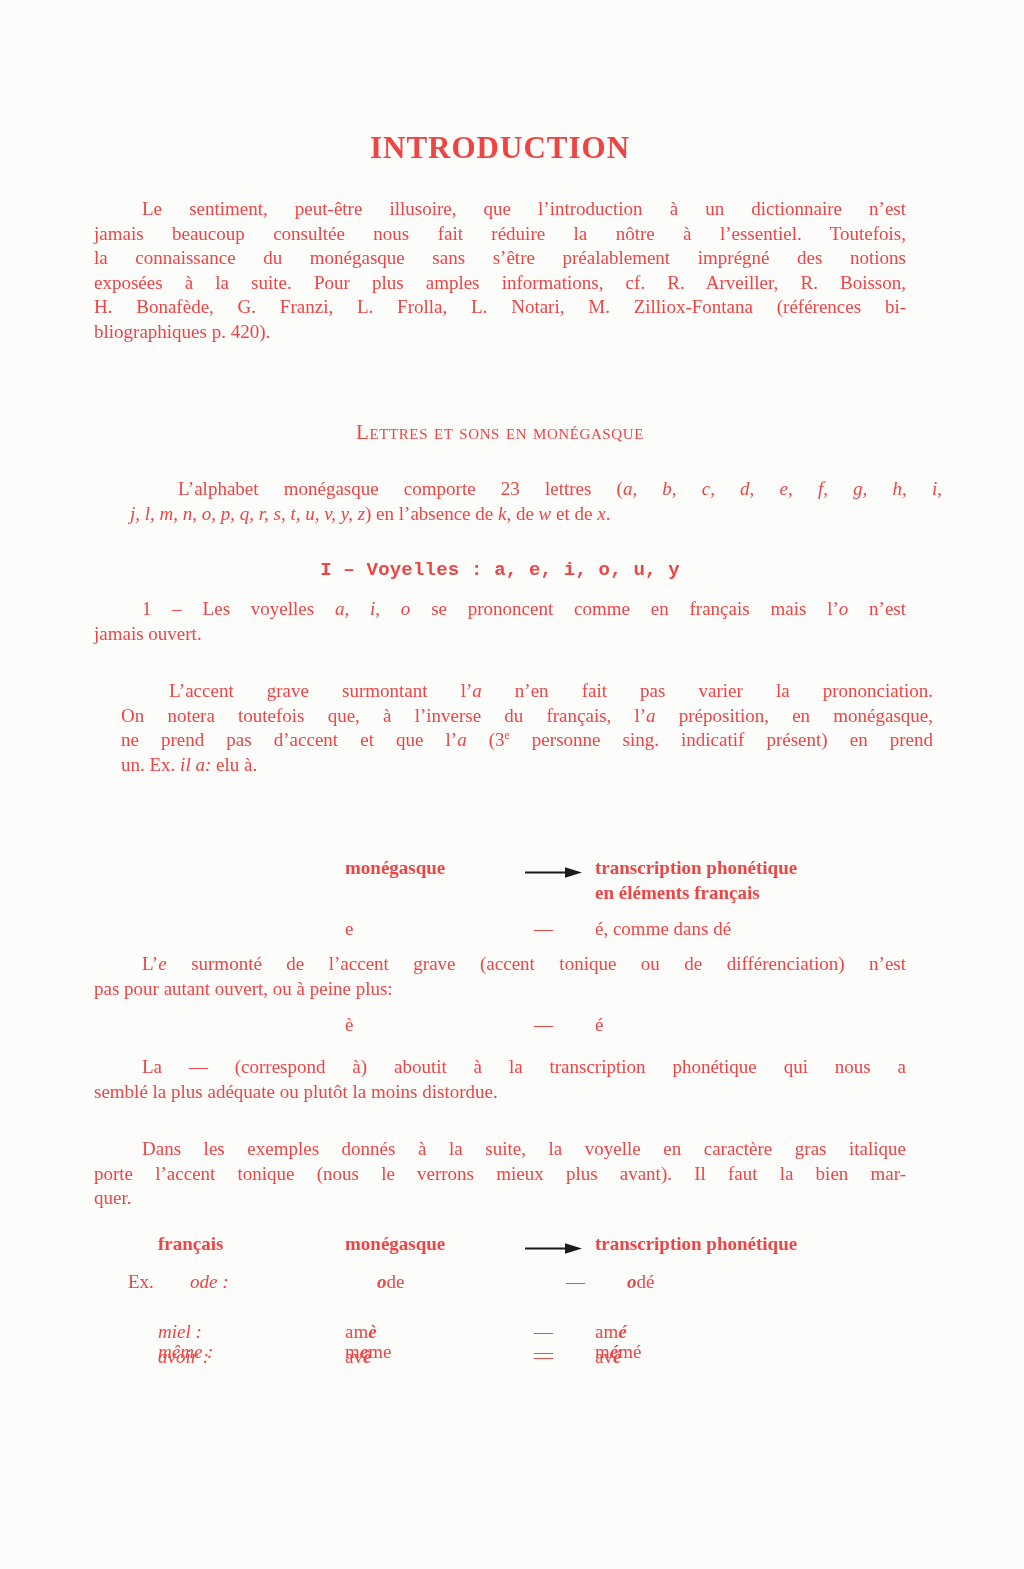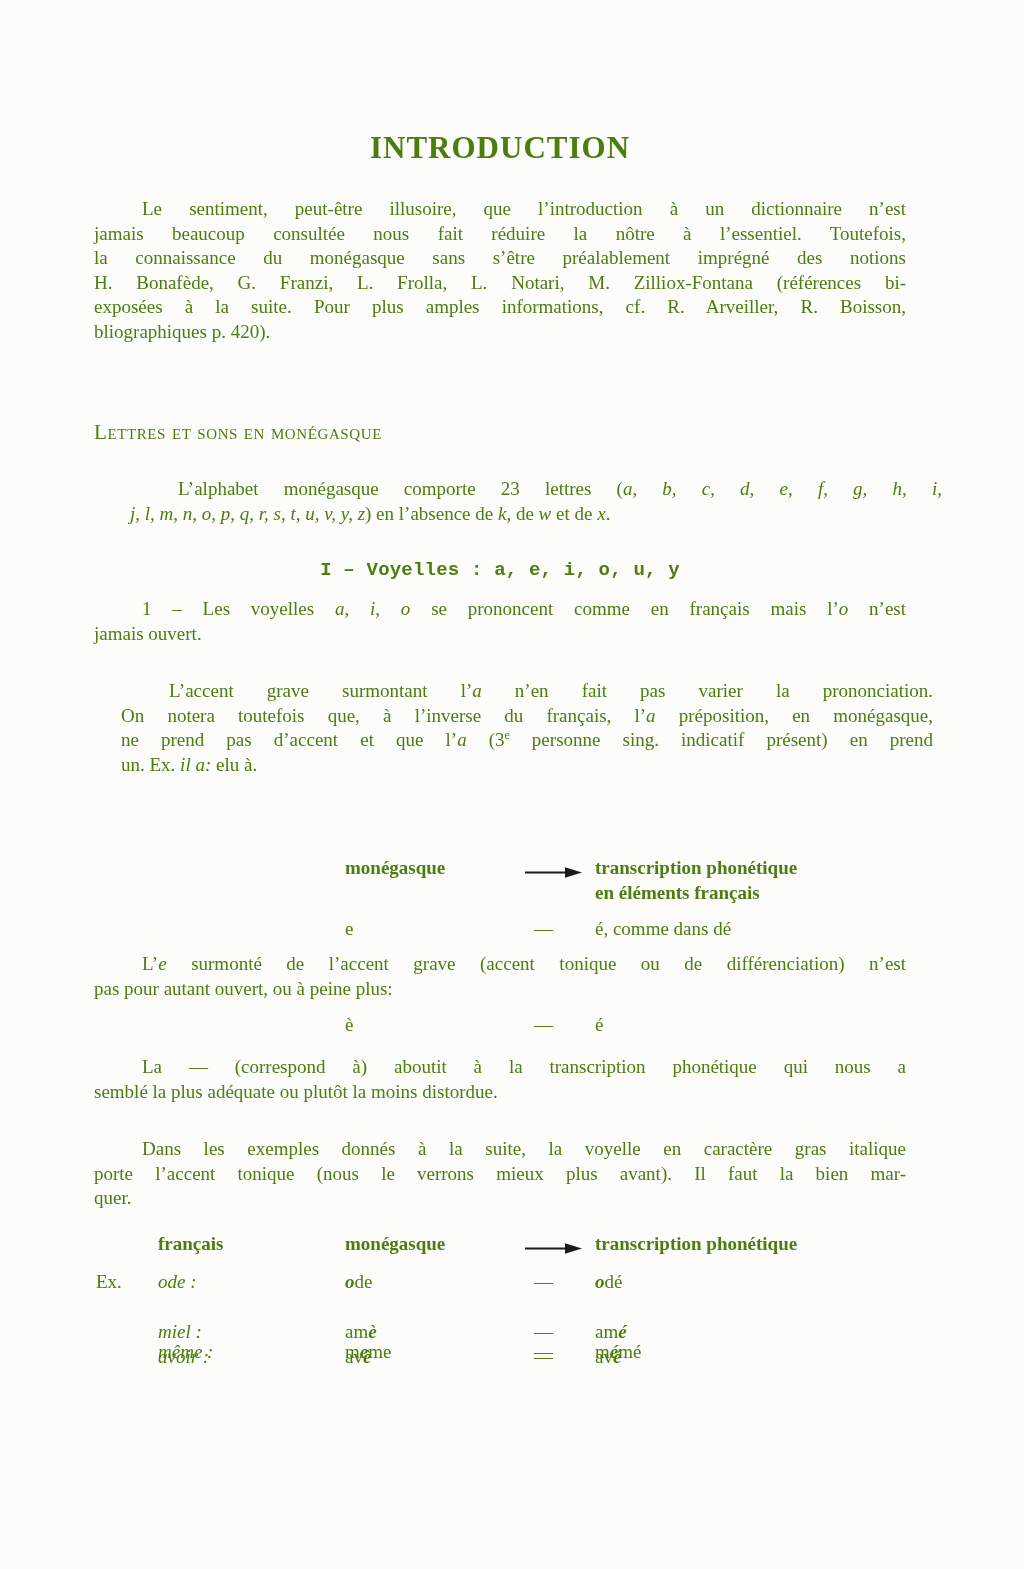--- a/index.html
+++ b/index.html
@@ -2,30 +2,30 @@
 <html lang="fr"><head>
 <meta charset="utf-8">
 <style>
   html,body{margin:0;padding:0;}
   body{background:#ffffff;}
   .page{
     position:relative;
     width:1024px;height:1569px;
     background:#fcfcfb;
     font-family:"Liberation Serif","DejaVu Serif",serif;
-    color:#4d7c0f;
+    color:#ef4444;
     font-size:19px;
     overflow:hidden;
   }
   .block{position:absolute;left:94px;width:812px;line-height:24.5px;}
   .tline{text-align:justify;text-align-last:justify;-moz-text-align-last:justify;}
   .tline:last-child{text-align-last:left;-moz-text-align-last:left;}
   .indent .tline:first-child{text-indent:48px;}
   .title{font-weight:700;font-size:31px;line-height:34px;letter-spacing:1px;text-align:center;}
-  .smallcaps{font-variant:small-caps;font-size:21px;letter-spacing:0.6px;}
+  .smallcaps{font-variant:small-caps;font-size:21px;letter-spacing:0.6px;text-align:center;}
   .bold-center{font-weight:700;text-align:center;letter-spacing:0.2px;}
   .trow{position:absolute;left:94px;width:812px;height:25px;line-height:24.5px;}
   .cell{position:absolute;top:0;white-space:nowrap;}
   .c-ex{left:2px;}
   .c-fr{left:64px;}
   .c-mon{left:251px;}
   .c-arrow{left:430px;top:5px;}
   .c-dash{left:440px;}
   .c-tr{left:501px;}
   .c-tr2{left:501px;top:25px;}
@@ -38,22 +38,22 @@
 <body>
 
 <div class="page">
 
   <div class="block title" style="top:131px;">INTRODUCTION</div>
 
   <div class="block indent" style="top:197px;">
       <div class="tline"><span>Le sentiment, peut-être illusoire, que l’introduction à un dictionnaire n’est</span></div>
       <div class="tline"><span>jamais beaucoup consultée nous fait réduire la nôtre à l’essentiel. Toutefois,</span></div>
       <div class="tline"><span>la connaissance du monégasque sans s’être préalablement imprégné des notions</span></div>
+      <div class="tline"><span>exposées à la suite. Pour plus amples informations, cf. R. Arveiller, R. Boisson,</span></div>
       <div class="tline"><span>H. Bonafède, G. Franzi, L. Frolla, L. Notari, M. Zilliox-Fontana (références bi-</span></div>
-      <div class="tline"><span>exposées à la suite. Pour plus amples informations, cf. R. Arveiller, R. Boisson,</span></div>
       <div class="tline"><span>bliographiques p. 420).</span></div>
     </div>
 
   <div class="block smallcaps" style="top:420px;">Lettres et sons en monégasque</div>
 
   <div class="block indent" style="top:477px;margin-left:36px;">
       <div class="tline"><span>L’alphabet monégasque comporte 23 lettres (</span><span class="s-i">a, b, c, d, e, f, g, h, i,</span></div>
       <div class="tline"><span class="s-i">j, l, m, n, o, p, q, r, s, t, u, v, y, z</span><span>) en l’absence de </span><span class="s-i">k</span><span>, de </span><span class="s-i">w</span><span> et de </span><span class="s-i">x</span><span>.</span></div>
     </div>
 
@@ -116,21 +116,21 @@
     <span class="cell c-mon bold">monégasque</span>
     <span class="cell c-arrow">
       <svg width="58" height="13" viewBox="0 0 58 13" aria-hidden="true">
           <line x1="1" y1="6.5" x2="43" y2="6.5" stroke="#1b1b1b" stroke-width="2"></line>
           <polygon points="41,1.2 41,11.8 58,6.5" fill="#1b1b1b"></polygon>
         </svg>
     </span>
     <span class="cell c-tr bold">transcription phonétique</span>
   </div>
 
-  <div class="trow" style="top:1270px;">
+  <div class="trow" style="top:1270px;margin-left:32px;">
     <span class="cell c-ex">Ex.</span>
     <span class="cell c-fr s-i">ode :</span>
     <span class="cell c-mon"><span class="s-bi">o</span><span>de</span></span>
     <span class="cell c-dash">—</span>
     <span class="cell c-tr"><span class="s-bi">o</span><span>dé</span></span>
   </div>
   <div class="trow" style="top:1295px;margin-top:45px;">
     <span class="cell c-fr s-i">même :</span>
     <span class="cell c-mon"><span>m</span><span class="s-bi">e</span><span>me</span></span>
     <span class="cell c-dash">—</span>

